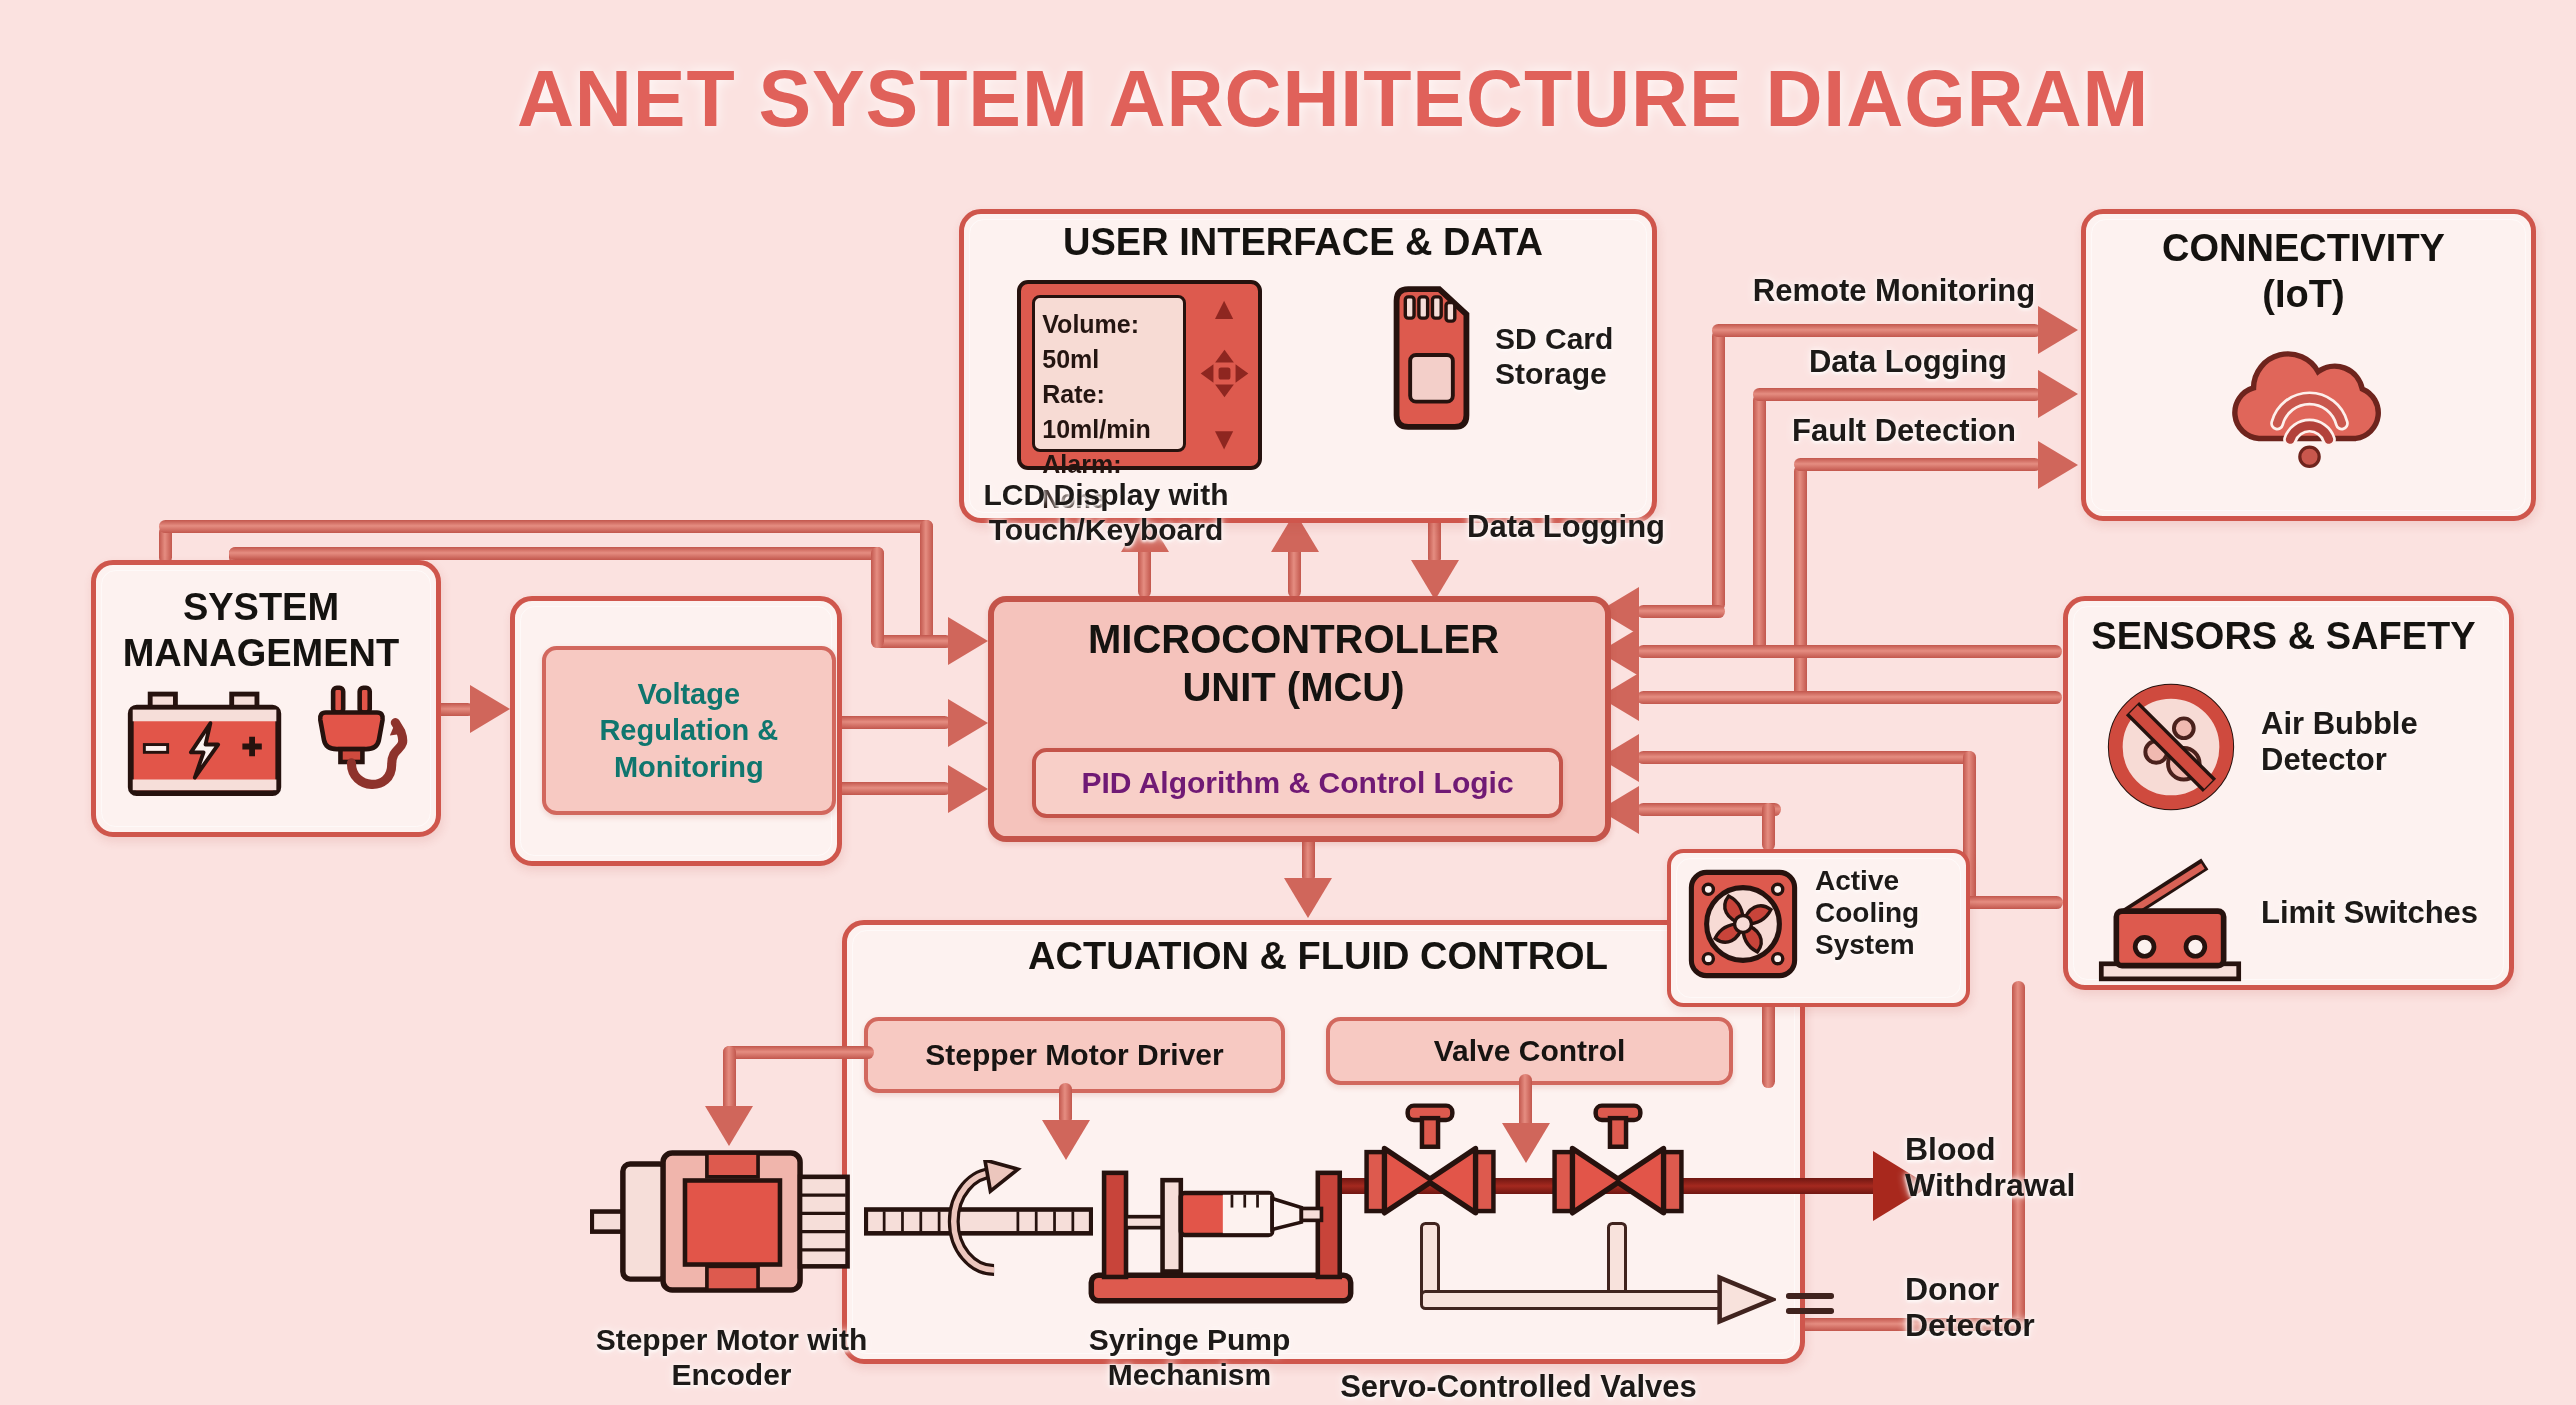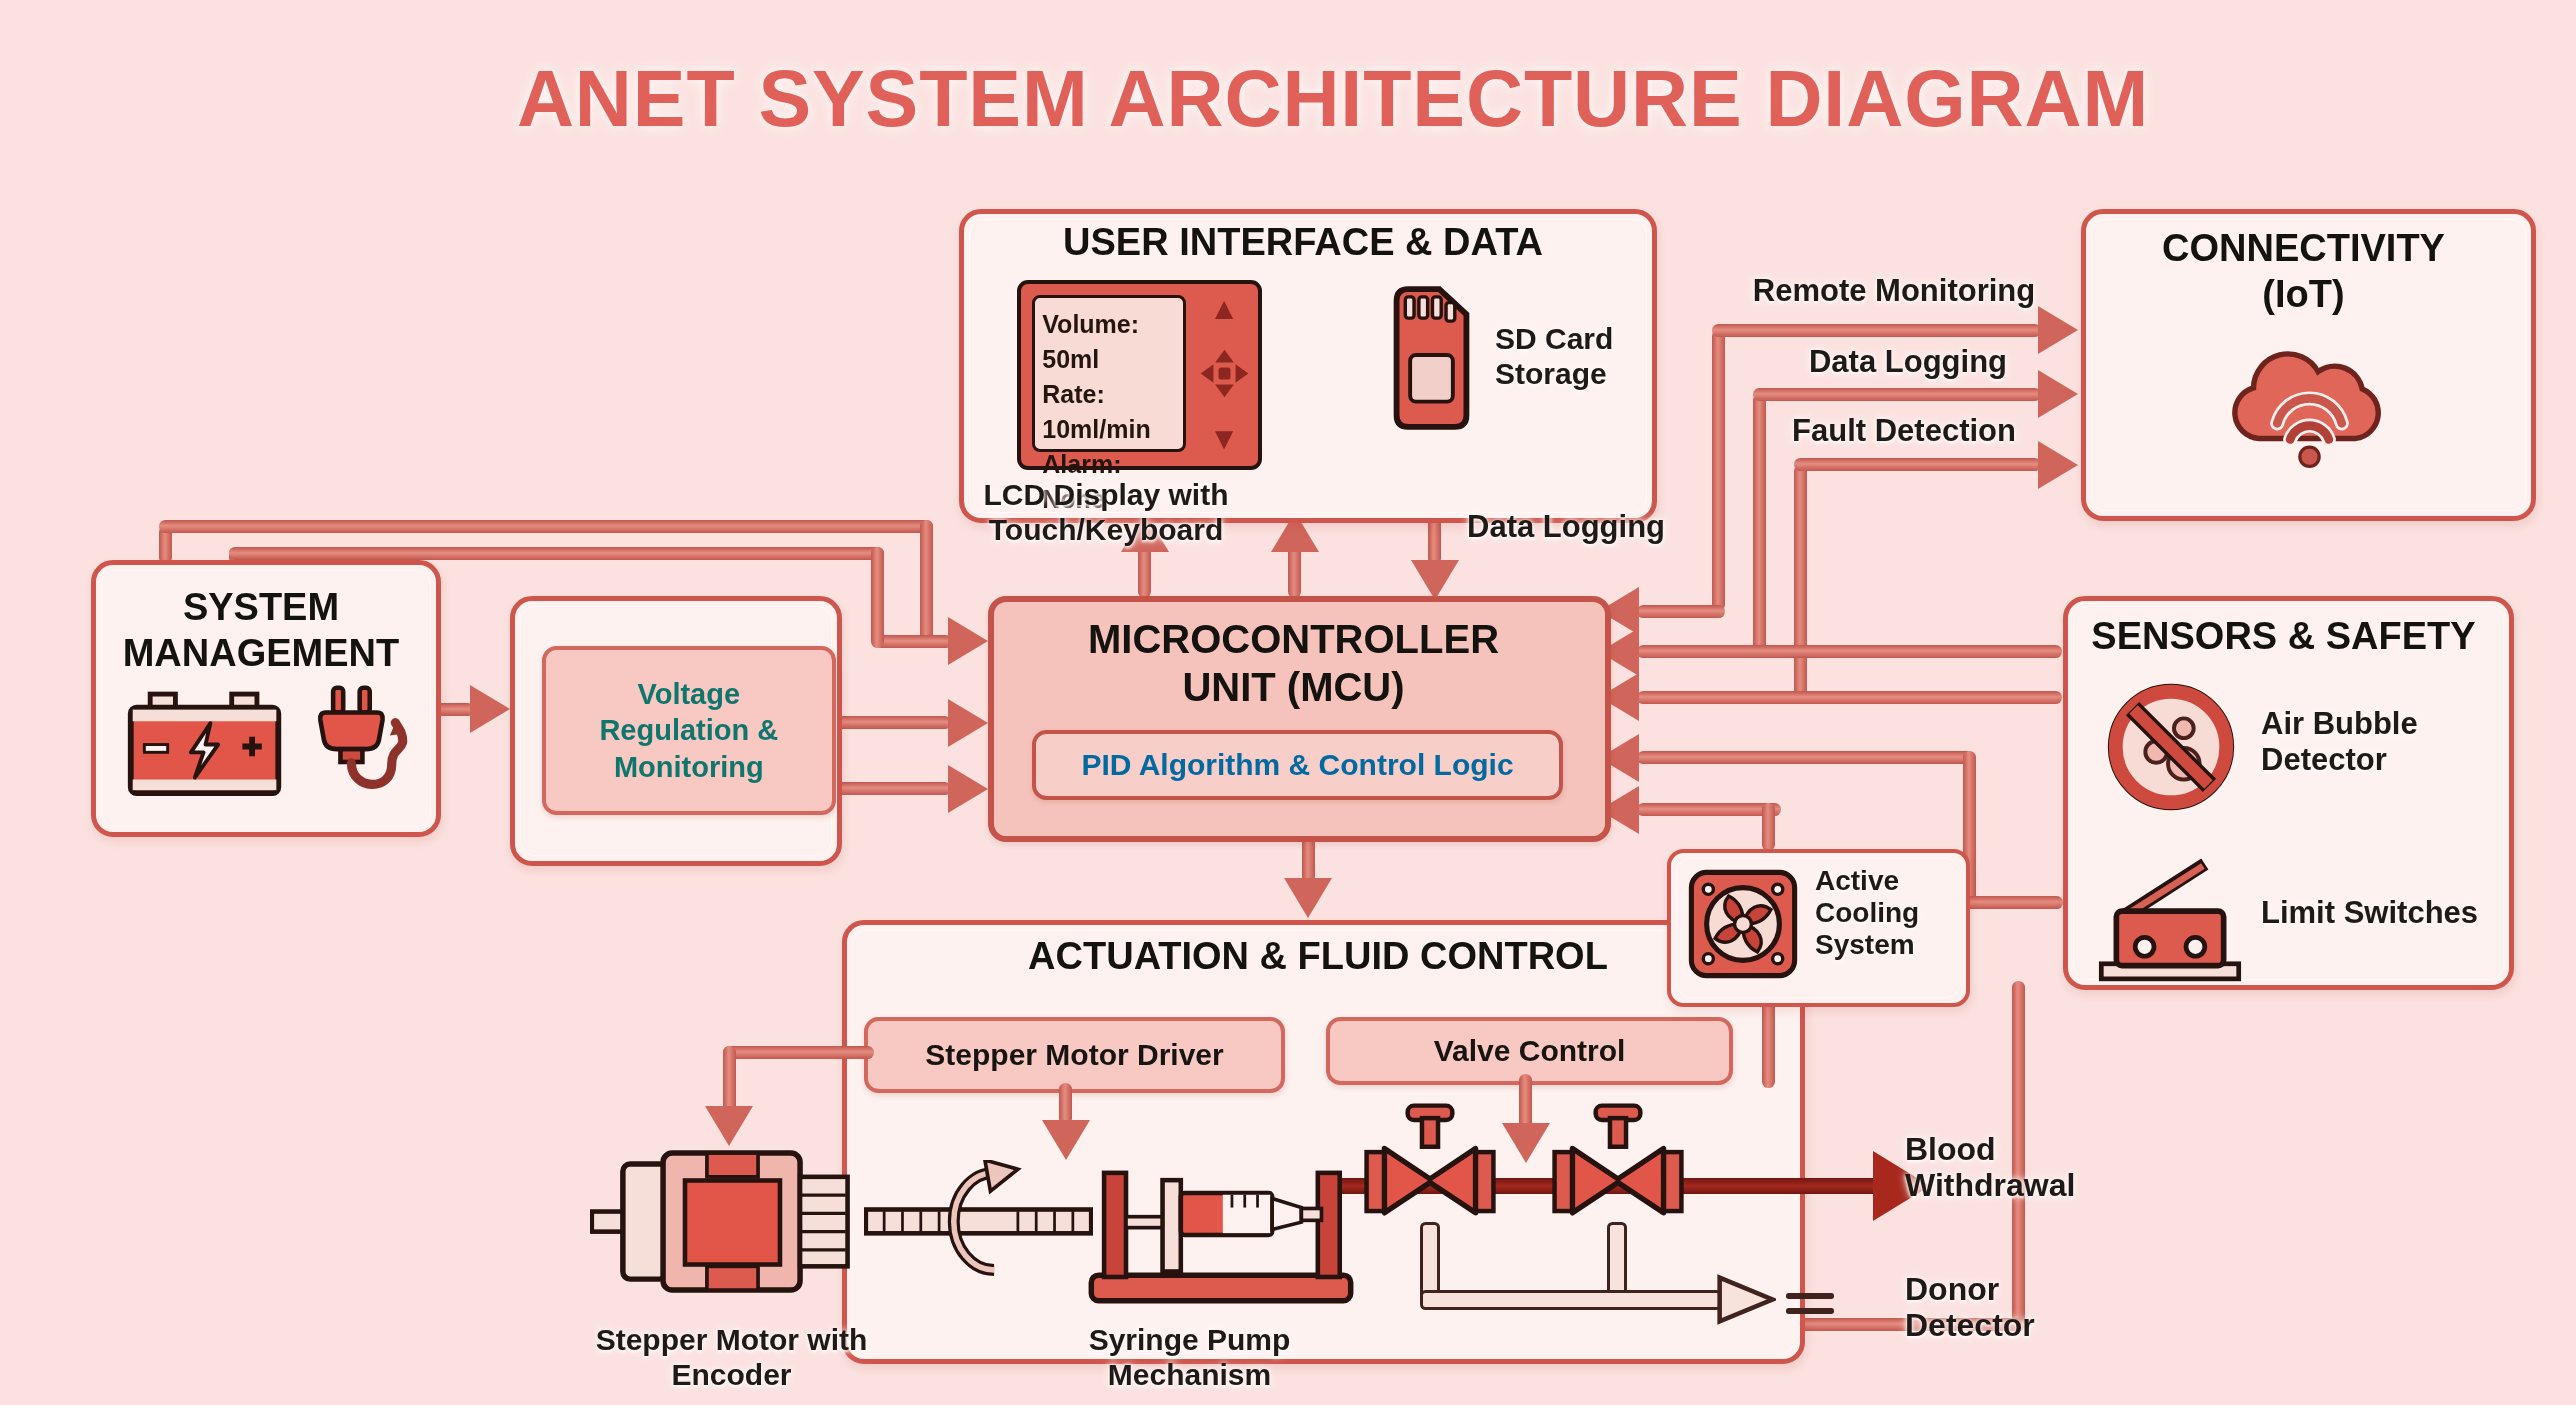--- a/index.html
+++ b/index.html
@@ -178,21 +178,21 @@
       <path d="M54 86 C54 116 98 118 98 88 C98 66 116 74 108 52 L102 42" fill="none" stroke="#8e332c" stroke-width="10" stroke-linecap="round"></path>
       <path d="M102 42 L96 56 L112 54 Z" fill="#8e332c"></path>
     </svg>
   </div>
 
   <div class="box" style="left:510px;top:596px;width:322px;height:260px"></div>
   <div class="pinkbox" style="left:542px;top:646px;width:260px;height:161px;font-size:29px;font-weight:700;color:#0f766e;line-height:1.25;padding:0 12.8px">Voltage Regulation &amp; Monitoring</div>
 
   <div class="pinkbox" style="left:988px;top:596px;width:611px;height:234px;border-width:6.4px;border-color:#c4544a;border-radius:18.3px;background:#f5c3bc"></div>
   <div class="hdr" style="left:1074px;top:615px;width:439px;font-size:40px;line-height:1.2">MICROCONTROLLER UNIT (MCU)</div>
-  <div class="pinkbox" style="left:1032px;top:730px;width:523px;height:62px;background:#f8cfc8;border-color:#c4544a;font-size:30px;font-weight:700;color:#0369a1">PID Algorithm &amp; Control Logic</div>
+  <div class="pinkbox" style="left:1032px;top:748px;width:523px;height:62px;background:#f8cfc8;border-color:#c4544a;font-size:30px;font-weight:700;color:#701a75">PID Algorithm &amp; Control Logic</div>
 
   <div class="box" style="left:2063px;top:596px;width:441px;height:384px"></div>
   <div class="hdr" style="left:2063px;top:615px;width:441px">SENSORS &amp; SAFETY</div>
   <div style="position:absolute;left:2097px;top:673px">
     <svg width="148" height="148" viewBox="0 0 150 150">
       <circle cx="75" cy="75" r="62" fill="#f7dbd5" stroke="#26120e" stroke-width="4"></circle>
       <g fill="#f0b9b0" stroke="#4a211c" stroke-width="4">
         <circle cx="60" cy="80" r="11"></circle>
           <circle cx="88" cy="56" r="10"></circle>
           <circle cx="88" cy="92" r="16"></circle>
@@ -342,15 +342,16 @@
   <div class="cap lbl" style="left:1815px;top:865px;width:143px;font-size:28px">Active Cooling System</div>
 
   <div class="wlab lbl" style="left:1720px;top:273px;width:348px;text-align:center">Remote Monitoring</div>
   <div class="wlab lbl" style="left:1756px;top:344px;width:304px;text-align:center">Data Logging</div>
   <div class="wlab lbl" style="left:1756px;top:413px;width:296px;text-align:center">Fault Detection</div>
   <div class="wlab lbl" style="left:1467px;top:509px">Data Logging</div>
   <div class="wlab lbl" style="left:1905px;top:1132px;width:229px;font-size:32px;line-height:1.12">Blood Withdrawal</div>
   <div class="wlab lbl" style="left:1905px;top:1272px;width:229px;font-size:32px;line-height:1.12">Donor Detector</div>
   <div class="wlab lbl" style="left:585px;top:1323px;width:293px;text-align:center;font-size:30px;line-height:1.15">Stepper Motor with Encoder</div>
   <div class="wlab lbl" style="left:1043px;top:1323px;width:293px;text-align:center;font-size:30px;line-height:1.15">Syringe Pump Mechanism</div>
+  <div class="wlab lbl" style="left:1317px;top:1369px;width:403px;text-align:center;font-size:31px">Servo-Controlled Valves</div>
 
 </div>
 
 
 </body></html>

